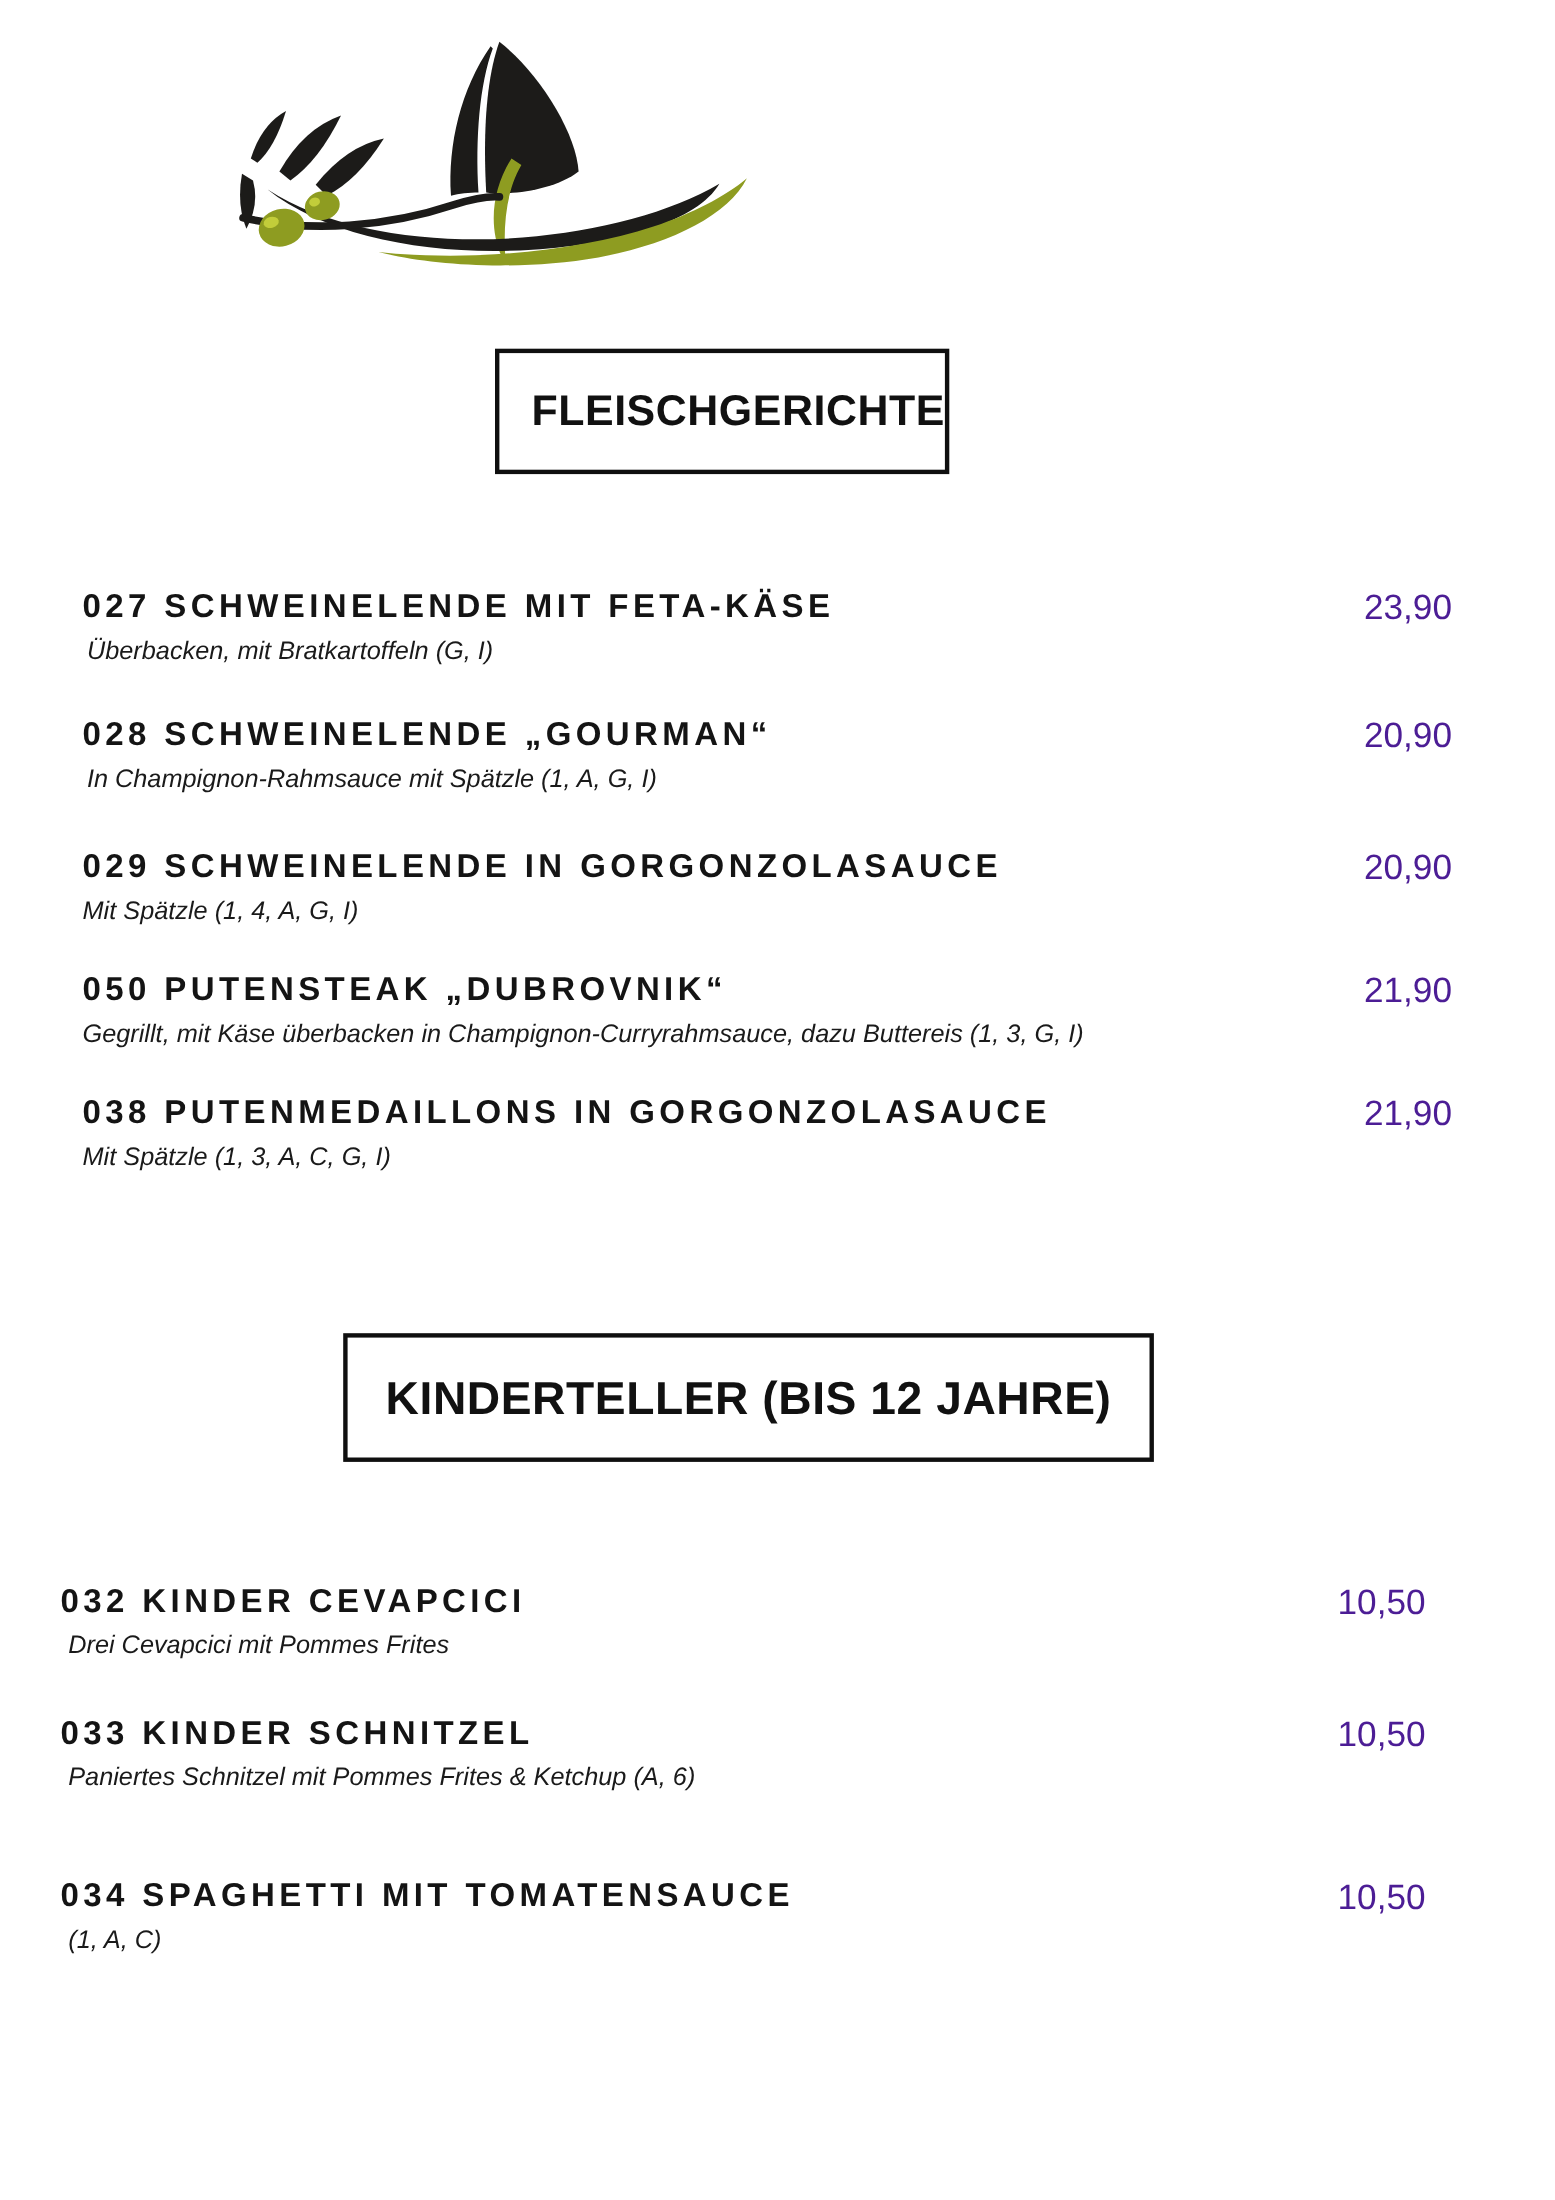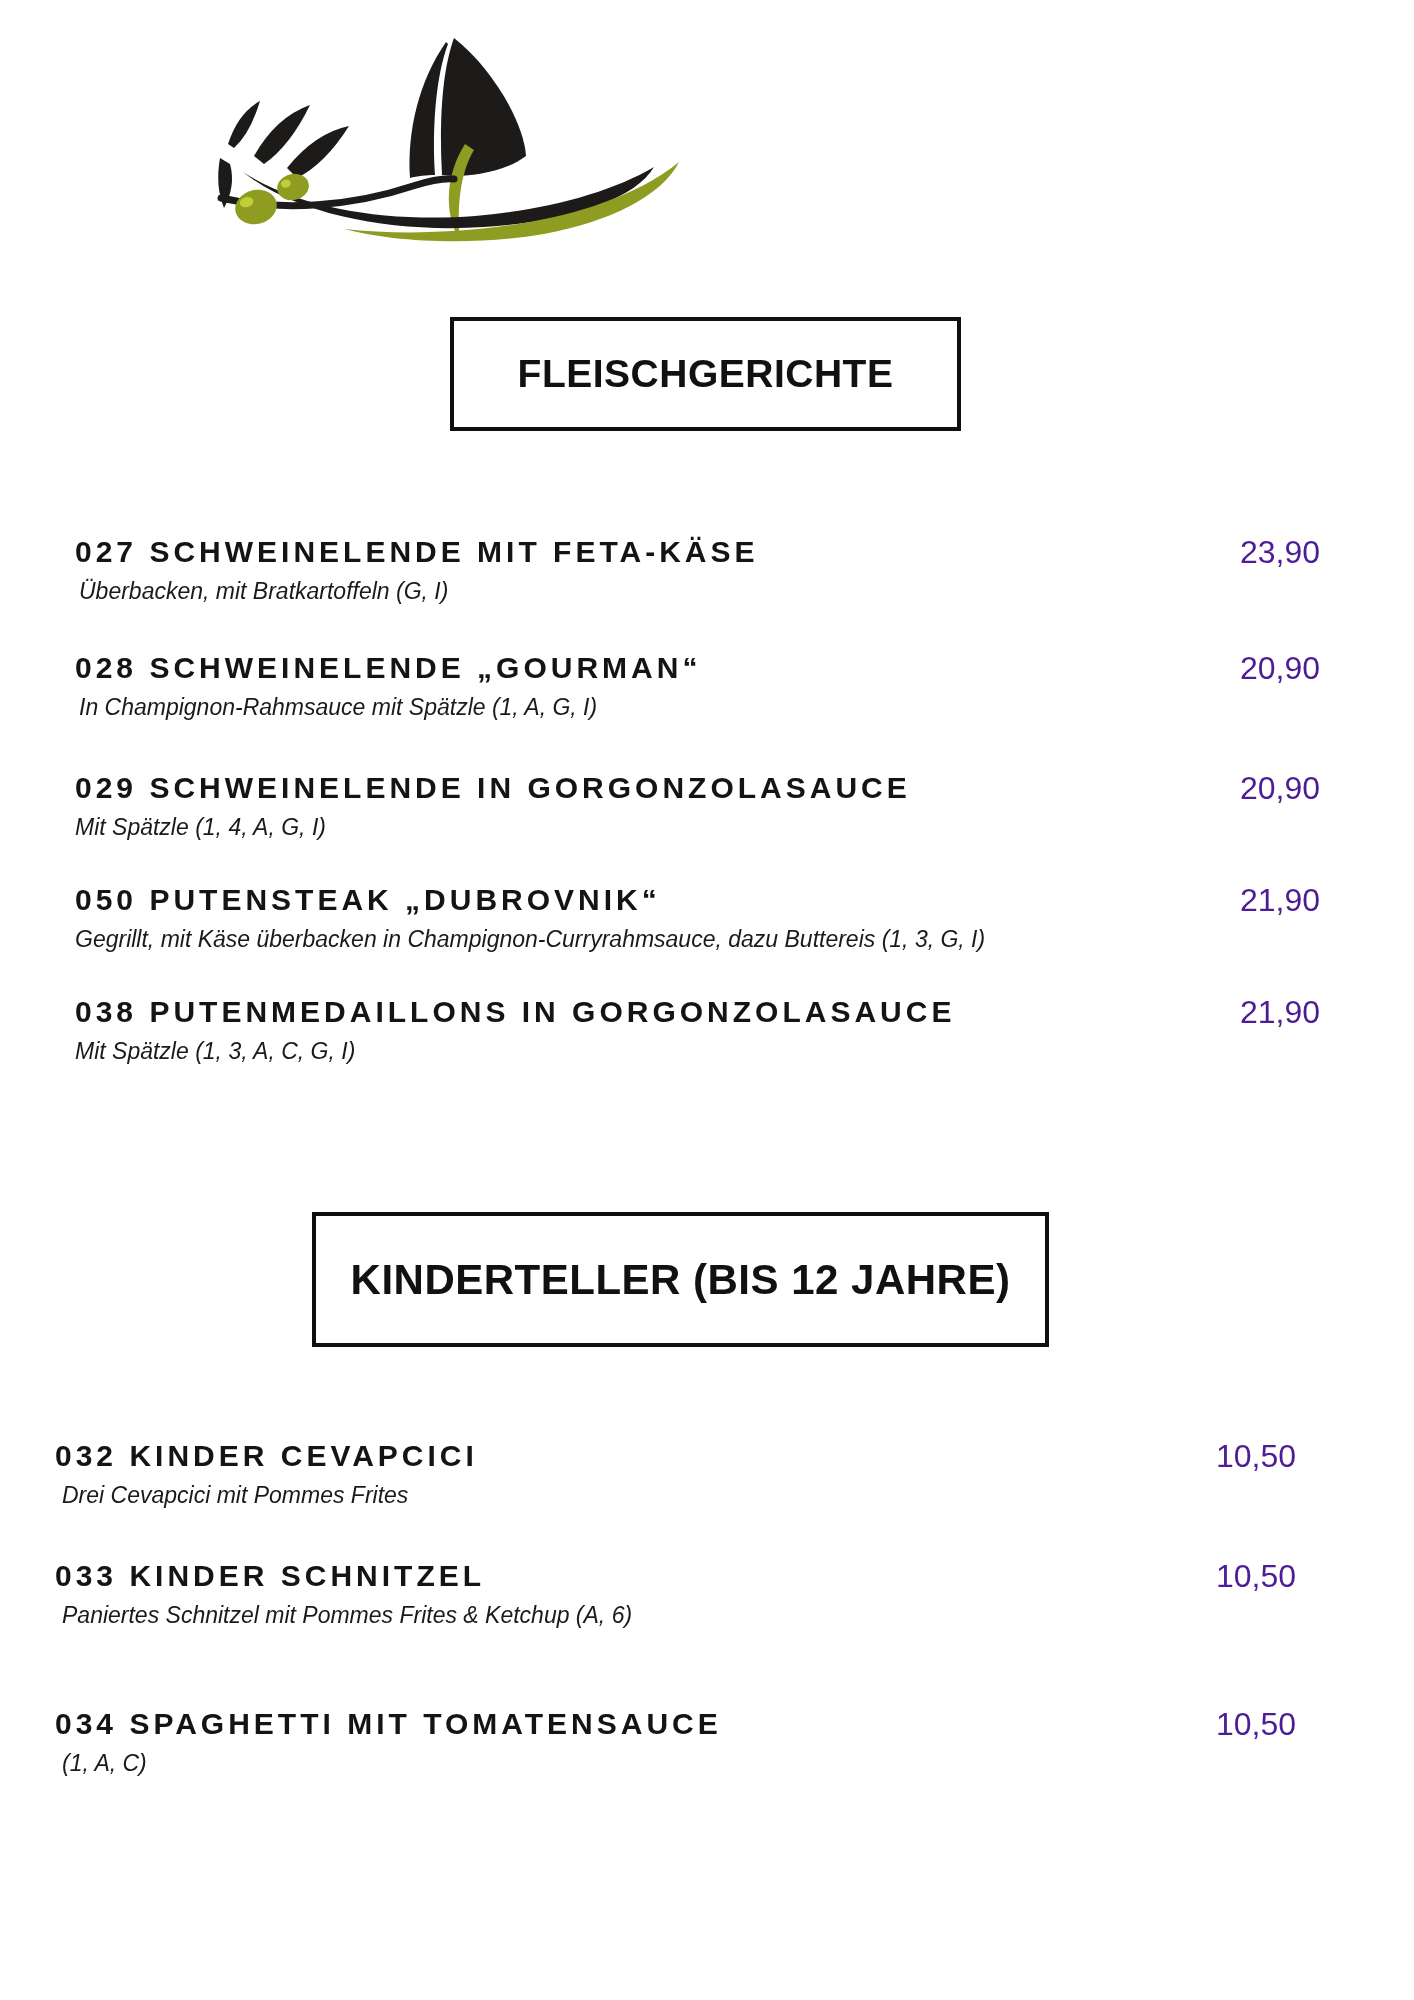--- a/index.html
+++ b/index.html
@@ -23,22 +23,22 @@
   .brand{font-size:28px;font-weight:bold;letter-spacing:4px;line-height:30px;}
   .rest{font-size:46px;font-weight:bold;line-height:50px;white-space:nowrap;
         transform:scaleX(0.86);transform-origin:50% 50%;}
   .subtitle{font-size:29px;font-weight:bold;letter-spacing:1.5px;line-height:32px;margin-top:2px;}
   
   .heading-box{
     position:absolute;border:4px solid #0f0f0f;background:#ffffff;
     display:flex;align-items:center;justify-content:center;
     font-weight:bold;color:#111;letter-spacing:0.5px;
   }
-  .box1{left:450px;top:317px;width:511px;height:114px;font-size:39px;}
-  .box2{left:312px;top:1212px;width:737px;height:135px;font-size:42px;text-align:right;}
+  .box1{left:450px;top:317px;width:413px;height:114px;font-size:39px;justify-content:flex-end;}
+  .box2{left:312px;top:1212px;width:737px;height:117px;font-size:42px;text-align:right;}
   
   .row{position:absolute;display:flex;justify-content:space-between;align-items:flex-start;}
   .sec1{left:75px;right:94px;gap:36px;}
   .sec2{left:55px;right:118px;}
   .item-text{flex:1 1 auto;min-width:0;padding-right:30px;}
   .item-title{
     font-size:30px;font-weight:bold;letter-spacing:4px;line-height:36px;
     color:#141414;white-space:nowrap;
   }
   .item-desc{

